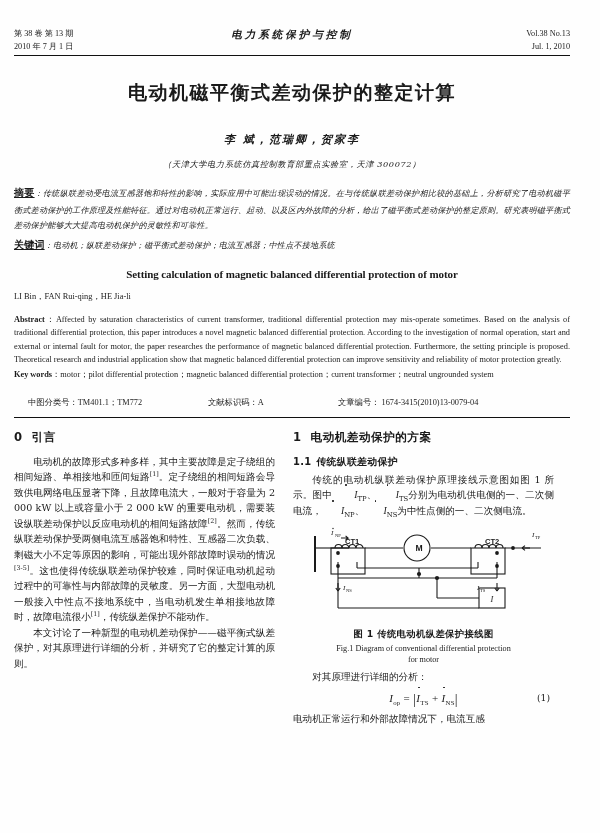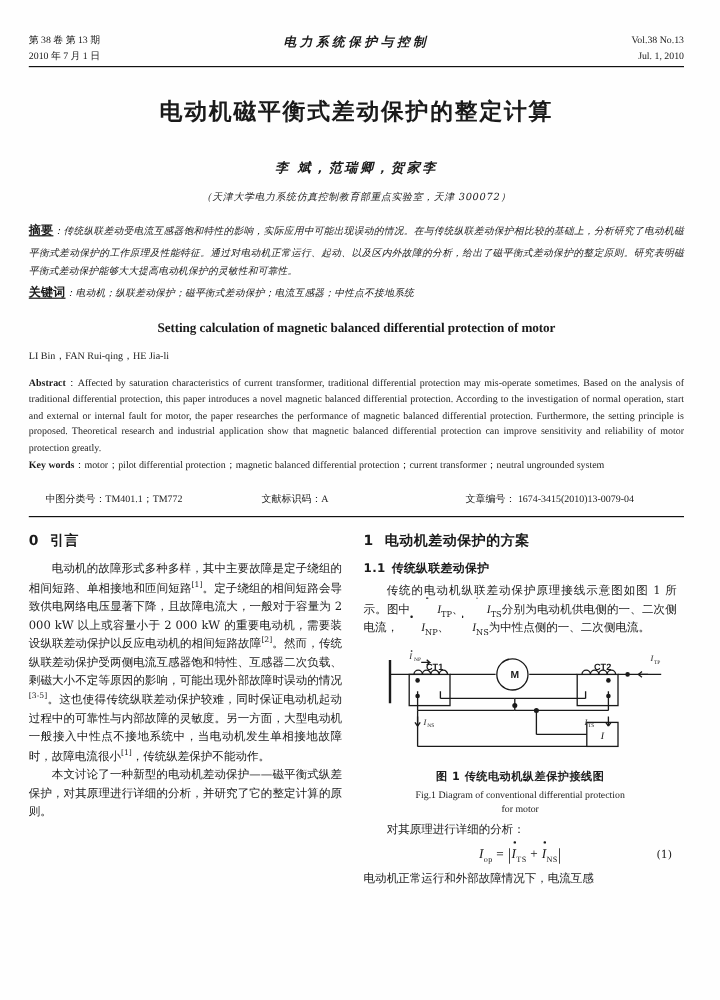--- a/index.html
+++ b/index.html
@@ -12,21 +12,21 @@
     height: 833px;
     font-family: "Liberation Serif", "DejaVu Serif", serif;
     color: #1a1a1a;
     position: relative;
     overflow: hidden;
   }
   .page {
     width: 600px;
     height: 833px;
     box-sizing: border-box;
-    padding: 28px 30px 10px 24px;
+    padding: 28px 30px 10px 14px;
     position: relative;
     background: #fefefe;
   }
 
   
   .runhead {
     display: flex;
     align-items: flex-start;
     justify-content: space-between;
     border-bottom: 1.6px solid #111;
@@ -139,21 +139,21 @@
 
   
   .clsrow {
     margin-top: 16px;
     font-size: 8.3px;
     display: flex;
     padding-left: 14px;
   }
   .clsrow .c1 { width: 180px; }
   .clsrow .c2 { width: 130px; }
-  .clsrow .c3 { flex: 1; margin-left: 40px; }
+  .clsrow .c3 { flex: 1; }
 
   
   .coldiv {
     border-top: 1.2px solid #111;
     margin-top: 9px;
   }
   .cols {
     display: flex;
     margin-top: 10px;
     gap: 18px;

